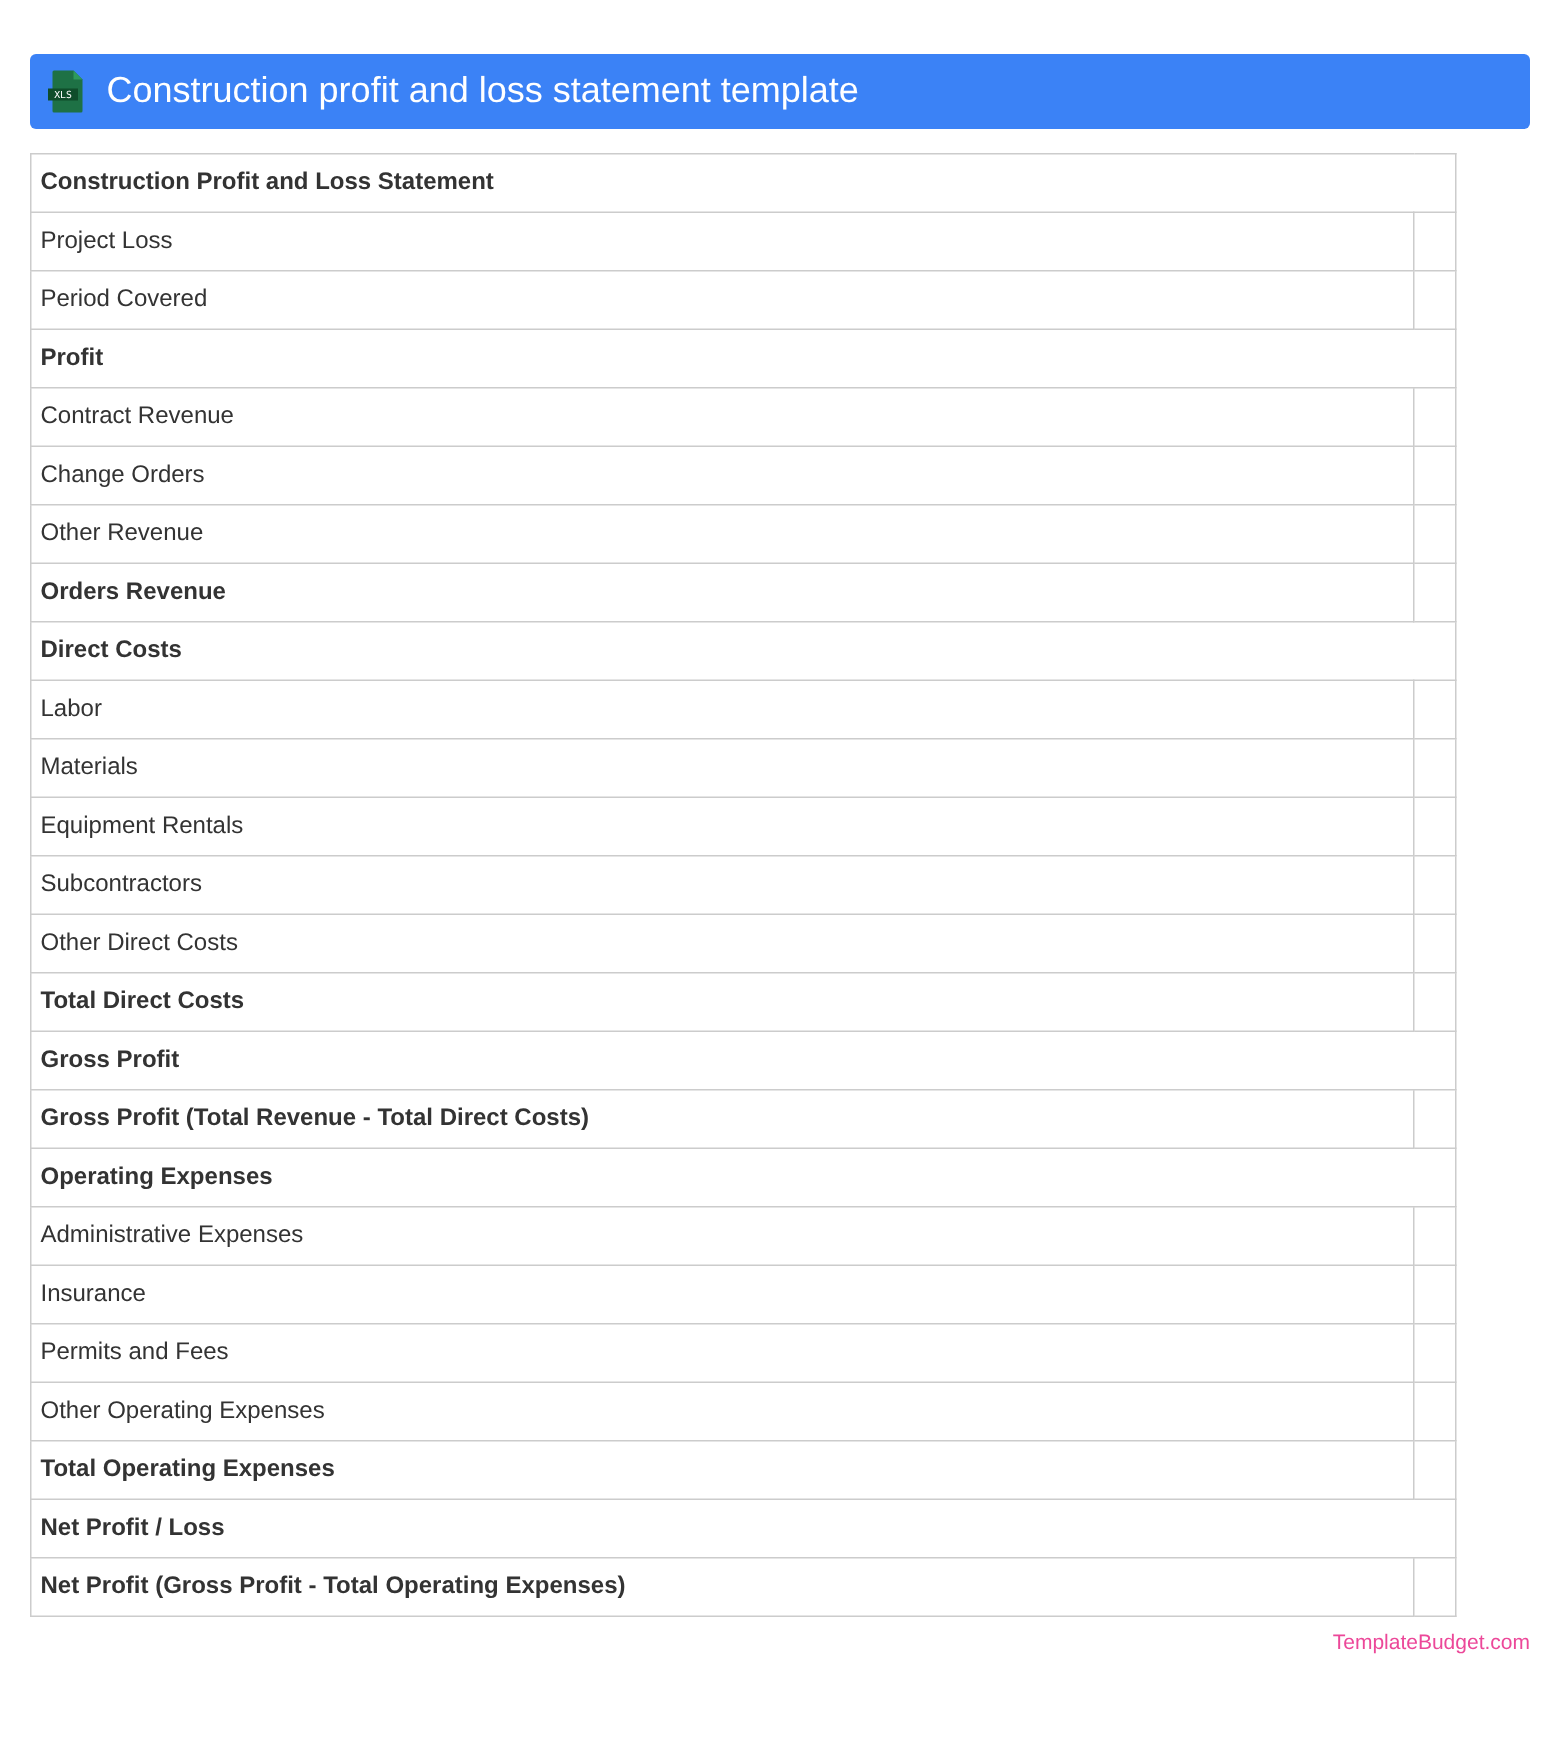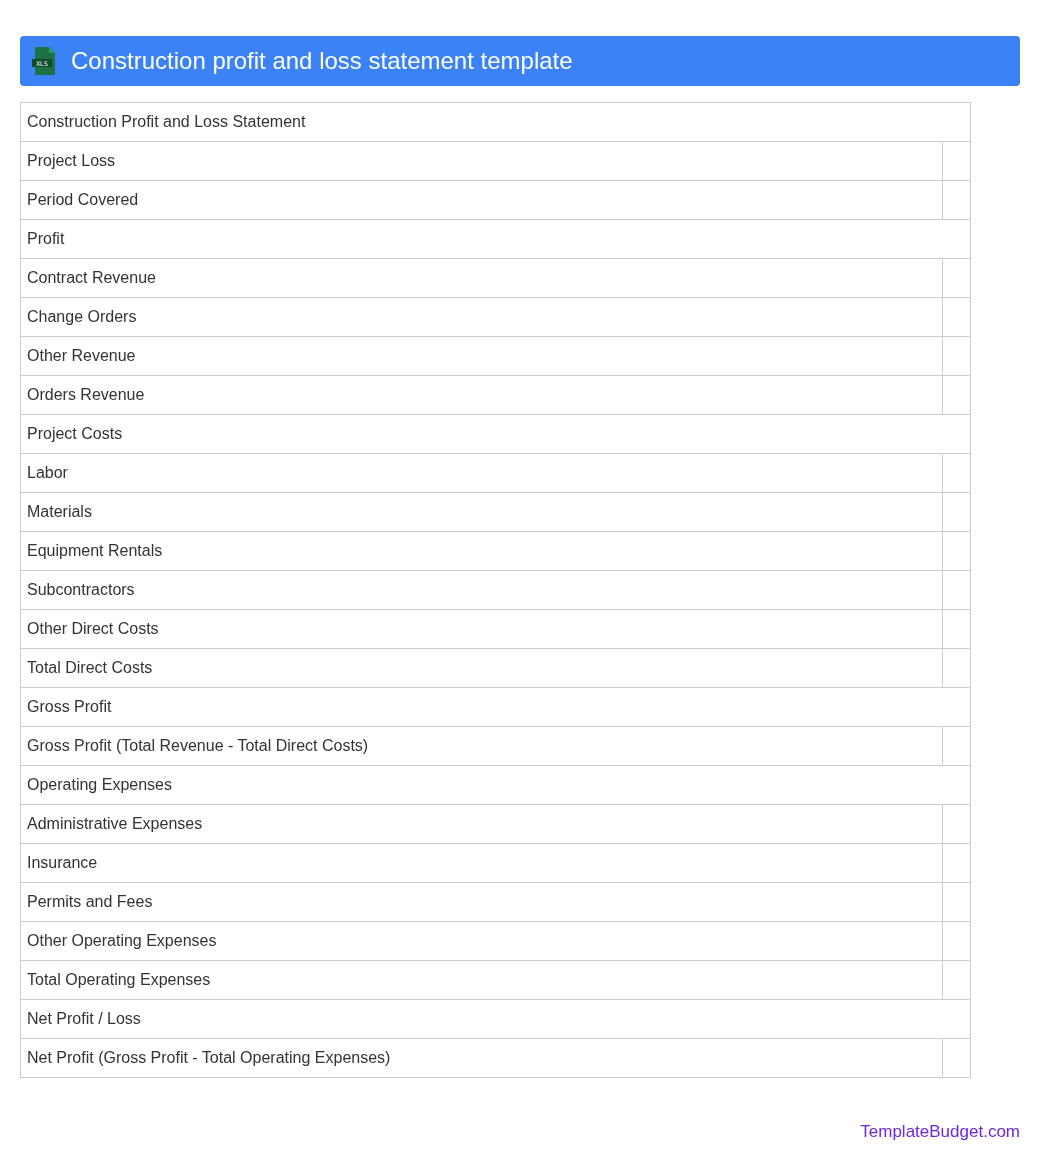--- a/index.html
+++ b/index.html
@@ -61,28 +61,28 @@
       color: #333333;
       box-sizing: border-box;
       vertical-align: middle;
       white-space: nowrap;
     }
     table.pl-table td.value-cell {
       padding: 0;
       width: 28px;
     }
     table.pl-table tr.bold td.label-cell {
-      font-weight: normal;
+      font-weight: bold;
     }
     .footer-brand {
       position: absolute;
       right: 20px;
-      top: 1122px;
-      font-size: 17px;
-      color: #6d28d9;
+      top: 1086px;
+      font-size: 14px;
+      color: #ec4899;
     }
   </style>
 </head>
 <body>
 
 <div class="title-bar">
   <svg class="file-icon" viewBox="0 0 30 30" width="30" height="30">
     <path d="M6 1 H19 L25 7 V28 a1 1 0 0 1 -1 1 H6 a1 1 0 0 1 -1 -1 V2 a1 1 0 0 1 1 -1 Z" fill="#1e7145"></path>
     <path d="M19 1 V7 H25 Z" fill="#2e9a5c"></path>
     <rect x="2" y="13" width="20" height="8" fill="#0f4d2a"></rect>
@@ -121,21 +121,21 @@
       </tr>
       <tr>
         <td class="label-cell">Other Revenue</td>
         <td class="value-cell"></td>
       </tr>
       <tr class="bold">
         <td class="label-cell">Orders Revenue</td>
         <td class="value-cell"></td>
       </tr>
       <tr class="bold">
-        <td class="label-cell" colspan="2">Project Costs</td>
+        <td class="label-cell" colspan="2">Direct Costs</td>
       </tr>
       <tr>
         <td class="label-cell">Labor</td>
         <td class="value-cell"></td>
       </tr>
       <tr>
         <td class="label-cell">Materials</td>
         <td class="value-cell"></td>
       </tr>
       <tr>

